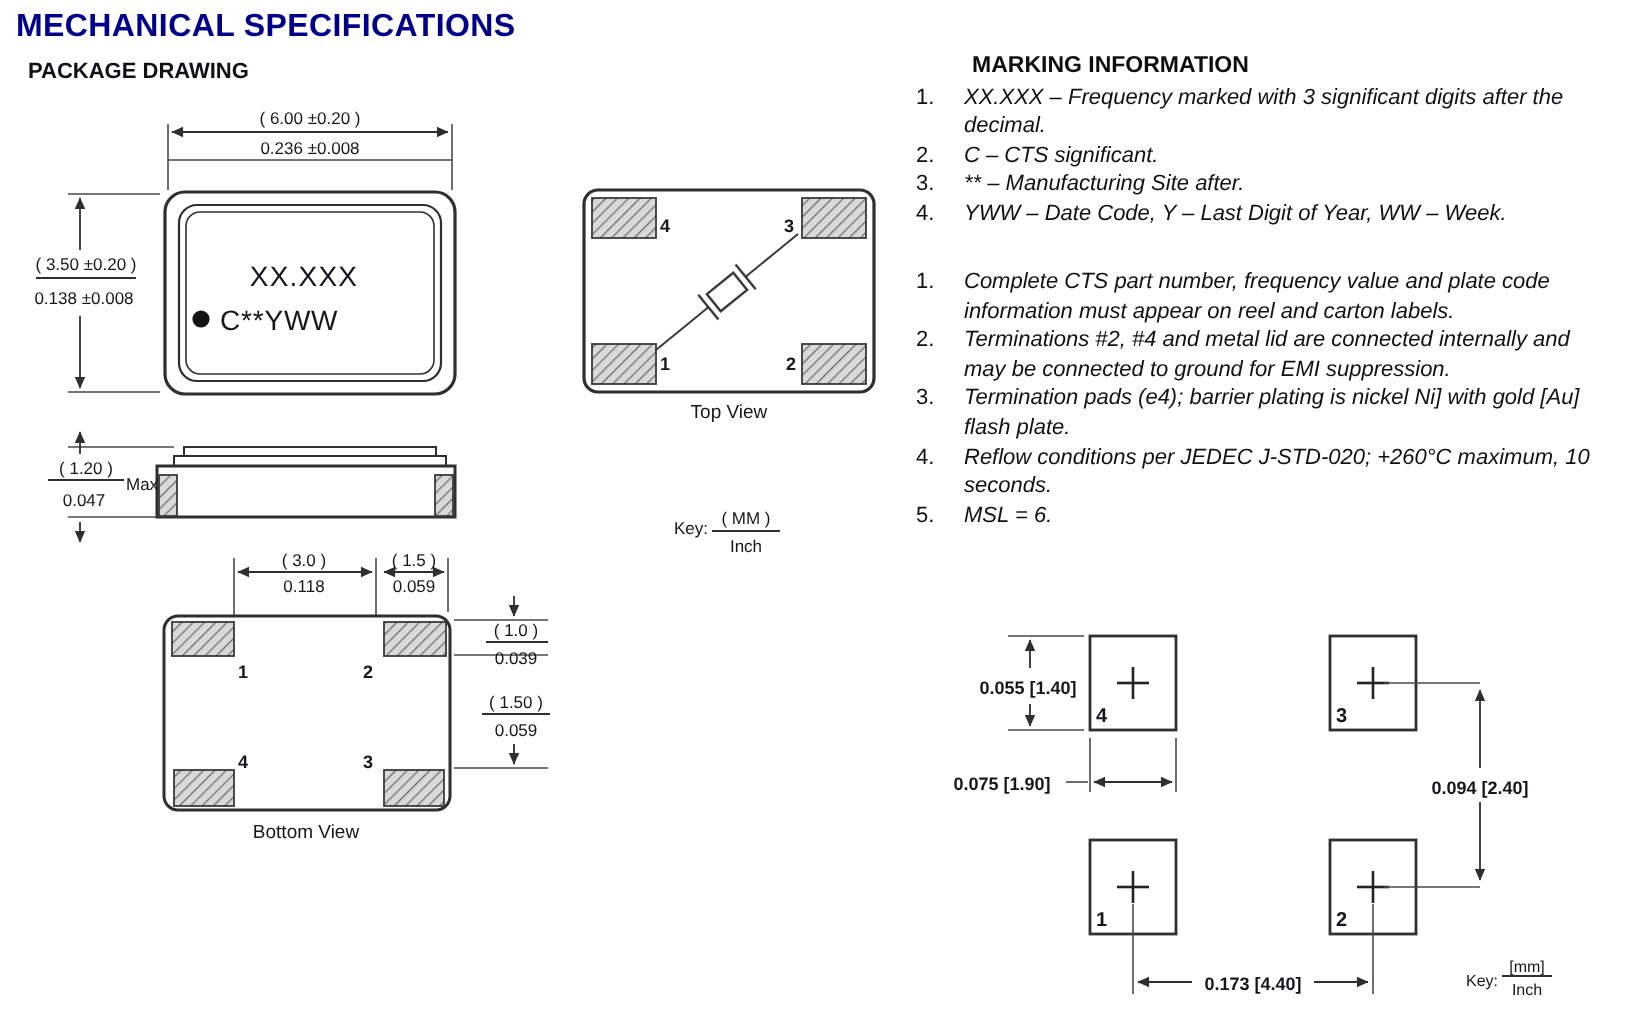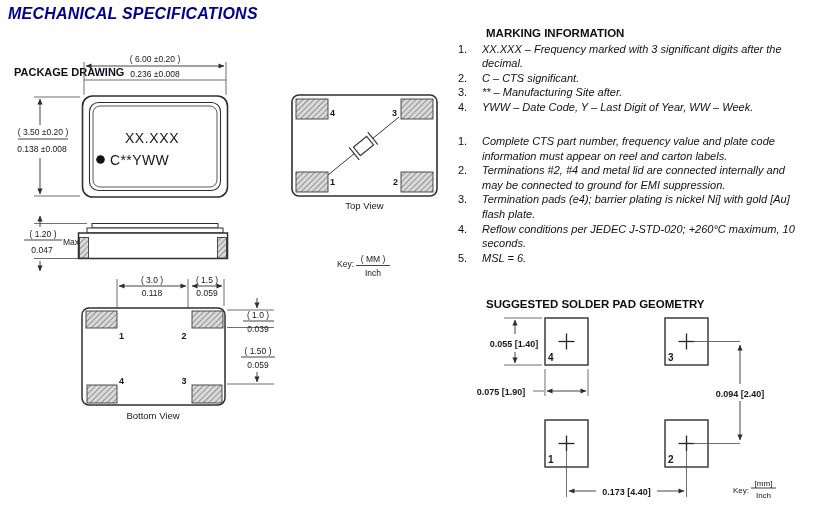--- a/index.html
+++ b/index.html
@@ -1,19 +1,19 @@
 <!DOCTYPE html>
 <html><head>
 <meta charset="utf-8">
 <style>
   html,body{margin:0;padding:0;background:#fff;}
   .page{position:relative;width:813px;height:509px;background:#ffffff;overflow:hidden;
         font-family:"Liberation Sans","DejaVu Sans",sans-serif;color:#111;}
-  .title{position:absolute;left:8px;top:5px;font-size:16px;font-weight:bold;color:#00008B;letter-spacing:.2px;font-style:italic;}
-  .subtitle{position:absolute;left:14px;top:30px;font-size:11px;font-weight:bold;color:#101018;margin-top:36px;}
+  .title{position:absolute;left:8px;top:5px;font-size:16px;font-weight:bold;color:#00008B;letter-spacing:.2px;}
+  .subtitle{position:absolute;left:14px;top:30px;font-size:11px;font-weight:bold;color:#101018;}
   .rc{position:absolute;left:458px;width:348px;font-size:11px;line-height:14.6px;color:#101018;}
   .sec-h{font-weight:bold;font-size:11.5px;margin-bottom:1px;color:#0d0d14;padding-left:28px;}
   .li{display:flex;}
   .li .num{width:24px;flex:none;}
   .li .txt{flex:1;font-style:italic;}
   svg{position:absolute;left:0;top:0;}
   svg text{font-family:"Liberation Sans","DejaVu Sans",sans-serif;fill:#16161e;}
   .dimtxt{font-size:8.5px;}
   .padnum{font-size:9px;font-weight:bold;}
   .viewlbl{font-size:9.5px;}
@@ -241,17 +241,14 @@
     <div class="li">
       <span class="num">4.</span>
       <span class="txt">Reflow conditions per JEDEC J-STD-020; +260°C maximum, 10 seconds.</span>
     </div>
     <div class="li">
       <span class="num">5.</span>
       <span class="txt">MSL = 6.</span>
     </div>
   </div>
 
-  <div class="rc" style="top:297px">
-    <div class="sec-h">SUGGESTED SOLDER PAD GEOMETRY</div>
-  </div>
 
 </div>
 
 </body></html>

